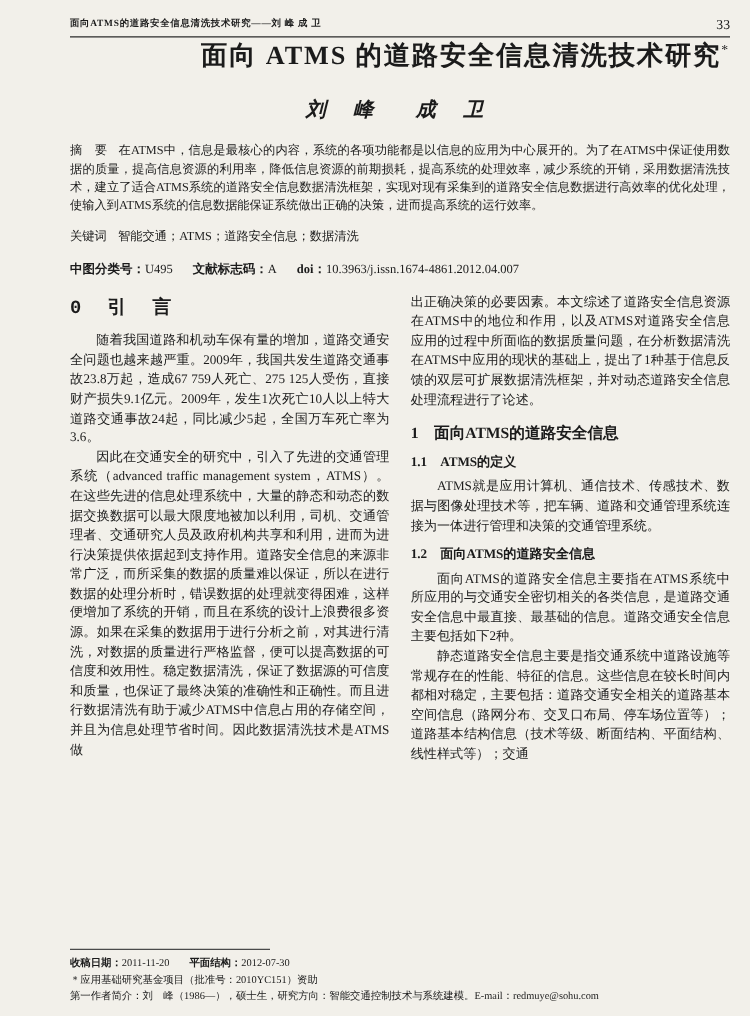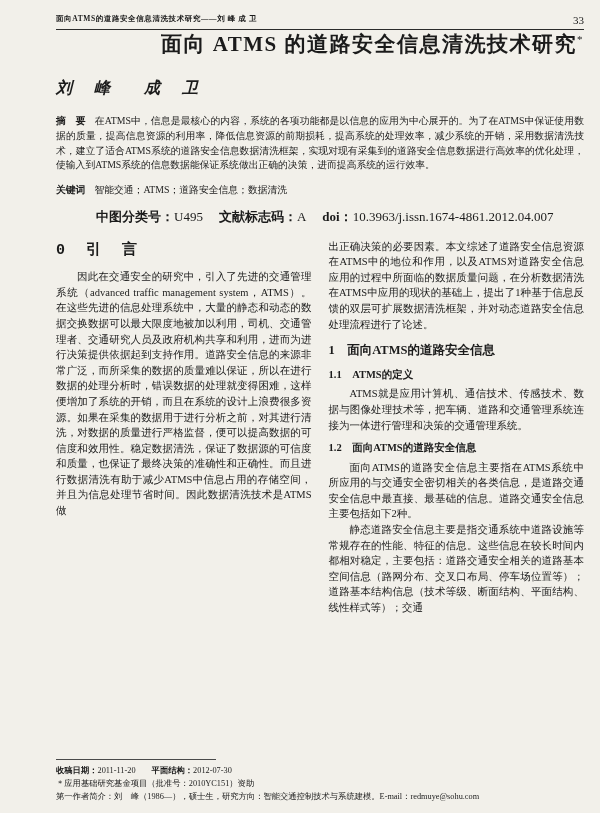--- a/index.html
+++ b/index.html
@@ -14,28 +14,28 @@
   .content { position:absolute; left:56px; right:16px; top:0; }
 
   .header-row { display:flex; justify-content:space-between; padding-top:14px; }
   .running { font-size:7.5px; font-weight:bold; letter-spacing:0.6px; }
   .pageno  { font-size:11px; }
   .header-rule { border-bottom:1.6px solid #2b2b2b; margin-top:3px; }
 
   .title { text-align:right; font-size:21px; font-weight:bold; letter-spacing:1.5px; }
   .title sup { font-size:11px; font-weight:normal; }
 
-  .authors { font-size:16px; margin-top:20px; font-style:italic; font-weight:bold; letter-spacing:9px; }
+  .authors { text-align:center; font-size:16px; margin-top:20px; font-style:italic; font-weight:bold; letter-spacing:9px; }
 
   .affil { text-align:center; font-size:9.5px; margin-top:14px; letter-spacing:0.4px; }
 
   .abstract { margin-top:15px; font-size:9.8px; line-height:14.8px; text-align:justify; }
-  .lbl { font-weight:bold; margin-right:9px; }
+  .lbl { font-weight:normal; margin-right:9px; }
   .kw { margin-top:1px; font-size:9.8px; line-height:14.8px; }
-  .meta { margin-top:3px; font-size:13px;margin-left:40px; }
+  .meta { margin-top:3px; font-size:10px; }
   .meta b { font-weight:bold; }
   .gap { display:inline-block; width:16px; }
 
   .cols { display:flex; gap:17px; margin-top:13px; }
   .col { flex:1; min-width:0; font-size:10.5px; line-height:15.6px; text-align:justify; }
   .col p { margin:0; text-indent:2em; }
   .col p.noindent { text-indent:0; }
   .h-intro { font-size:15px; font-weight:bold; margin:4px 0 11px; letter-spacing:3px;font-family:Liberation Mono, monospace; }
   .h-sec   { font-size:12.5px; font-weight:bold; margin:11px 0 8px; }
   .h-sub   { font-size:10.5px; font-weight:bold; margin:7px 0 4px; }
@@ -65,20 +65,21 @@
   <p class="kw"><span class="lbl">关键词</span><span>智能交通；ATMS；道路安全信息；数据清洗</span></p>
 
   <div class="meta">
     <b>中图分类号：</b><span>U495</span><span class="gap"></span><b>文献标志码：</b><span>A</span><span class="gap"></span><b>doi：</b><span>10.3963/j.issn.1674-4861.2012.04.007</span>
   </div>
 
   <div class="cols">
 
     <div class="col">
       <div class="h-intro">0　引　言</div>
+      <p>随着我国道路和机动车保有量的增加，道路交通安全问题也越来越严重。2009年，我国共发生道路交通事故23.8万起，造成67 759人死亡、275 125人受伤，直接财产损失9.1亿元。2009年，发生1次死亡10人以上特大道路交通事故24起，同比减少5起，全国万车死亡率为3.6。</p>
       <p>因此在交通安全的研究中，引入了先进的交通管理系统（advanced traffic management system，ATMS）。在这些先进的信息处理系统中，大量的静态和动态的数据交换数据可以最大限度地被加以利用，司机、交通管理者、交通研究人员及政府机构共享和利用，进而为进行决策提供依据起到支持作用。道路安全信息的来源非常广泛，而所采集的数据的质量难以保证，所以在进行数据的处理分析时，错误数据的处理就变得困难，这样便增加了系统的开销，而且在系统的设计上浪费很多资源。如果在采集的数据用于进行分析之前，对其进行清洗，对数据的质量进行严格监督，便可以提高数据的可信度和效用性。稳定数据清洗，保证了数据源的可信度和质量，也保证了最终决策的准确性和正确性。而且进行数据清洗有助于减少ATMS中信息占用的存储空间，并且为信息处理节省时间。因此数据清洗技术是ATMS做</p>
     </div>
 
     <div class="col">
       <p class="noindent">出正确决策的必要因素。本文综述了道路安全信息资源在ATMS中的地位和作用，以及ATMS对道路安全信息应用的过程中所面临的数据质量问题，在分析数据清洗在ATMS中应用的现状的基础上，提出了1种基于信息反馈的双层可扩展数据清洗框架，并对动态道路安全信息处理流程进行了论述。</p>
       <div class="h-sec">1　面向ATMS的道路安全信息</div>
       <div class="h-sub">1.1　ATMS的定义</div>
       <p>ATMS就是应用计算机、通信技术、传感技术、数据与图像处理技术等，把车辆、道路和交通管理系统连接为一体进行管理和决策的交通管理系统。</p>
       <div class="h-sub">1.2　面向ATMS的道路安全信息</div>
       <p>面向ATMS的道路安全信息主要指在ATMS系统中所应用的与交通安全密切相关的各类信息，是道路交通安全信息中最直接、最基础的信息。道路交通安全信息主要包括如下2种。</p>

